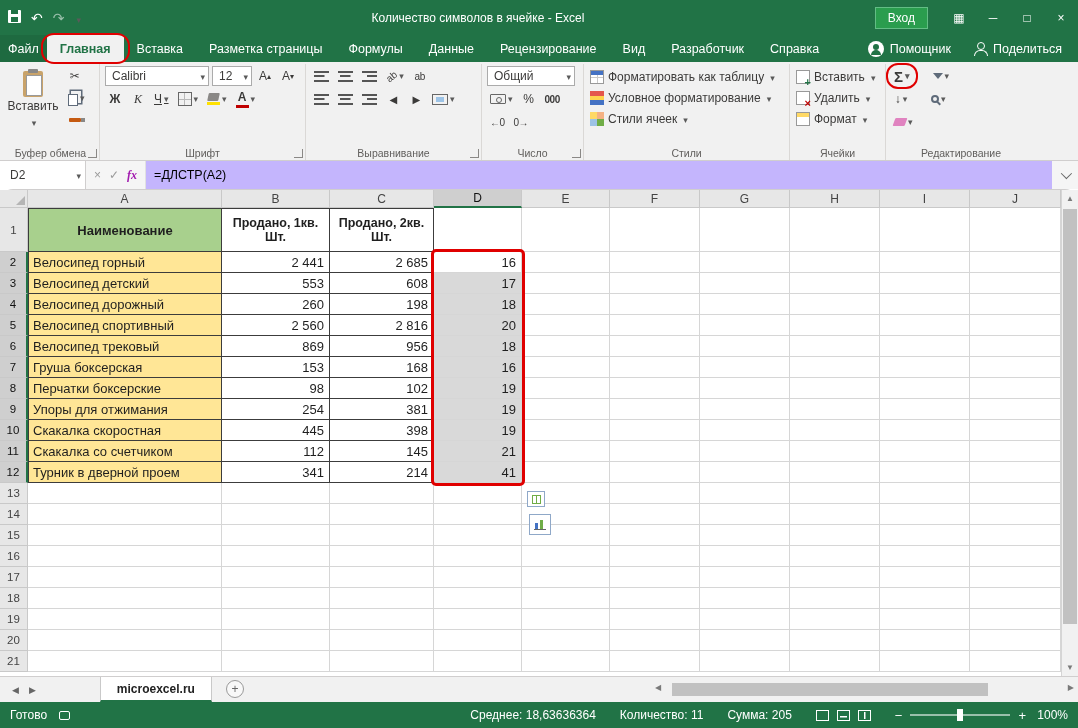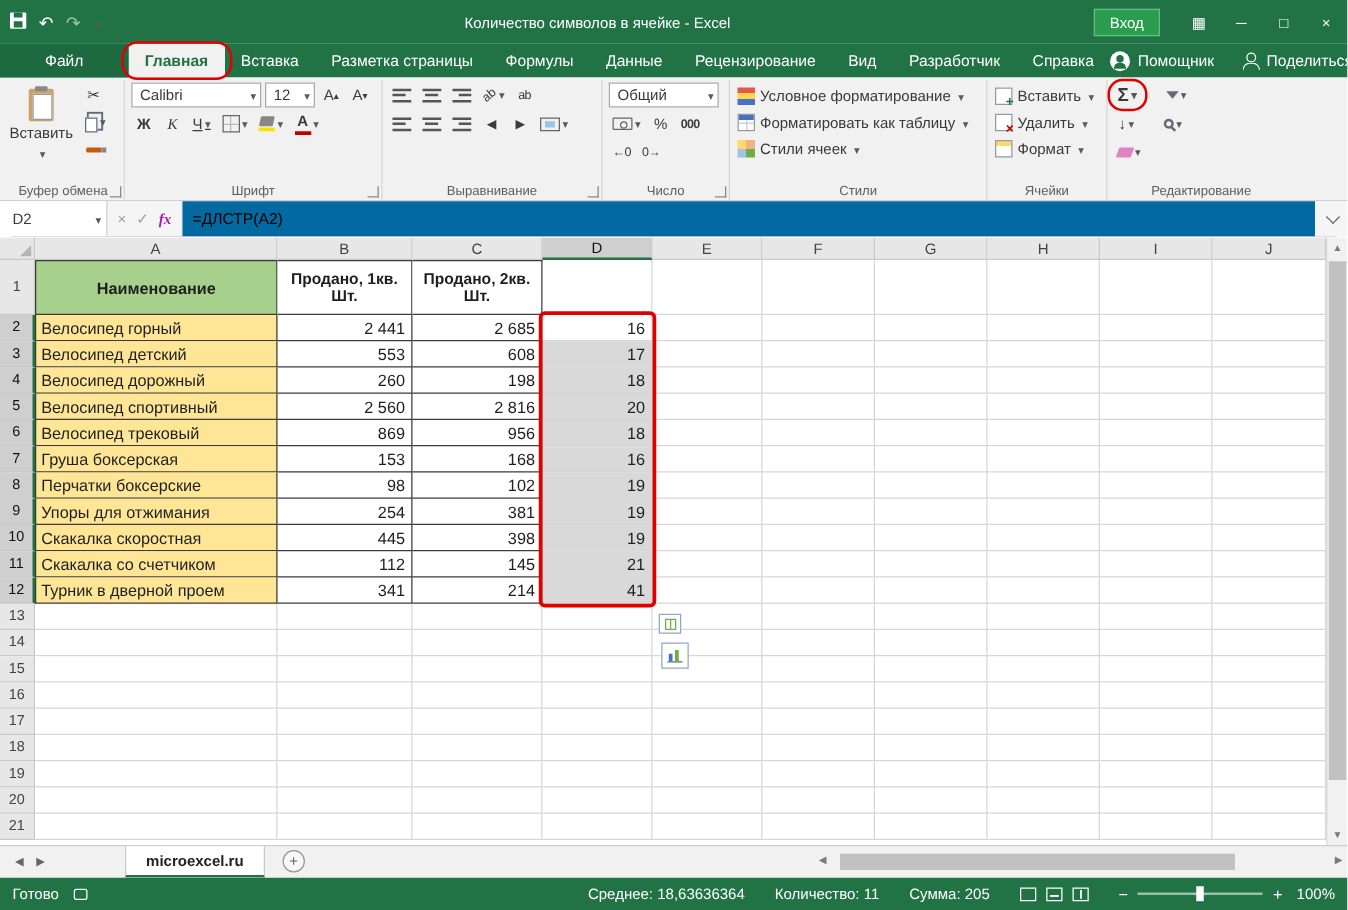--- a/index.html
+++ b/index.html
@@ -16,21 +16,21 @@
   .i-floppy::after { content:""; position:absolute; left:3px; bottom:1px; width:7px; height:5px; background:#217346; }
   .qbtn.dim { opacity:.55; }
   .tb-title { flex:1; text-align:center; font-size:12px; color:#fff; white-space:nowrap; }
   .tb-right { display:flex; align-items:center; height:100%; }
   .signin { height:22px; background:#2a9d4e; border:1px solid #63bd85; color:#fff; font-size:12px; padding:0 12px; margin-right:14px; cursor:pointer; }
   .winbtn { width:34px; height:35px; background:none; border:none; color:#fff; font-size:12px; cursor:pointer; }
 
   
   .tabrow { height:27px; background:#217346; display:flex; align-items:stretch; color:#fff; flex:none; }
   .tab { position:relative; padding:0 13px; display:flex; align-items:center; font-size:12.5px; cursor:pointer; white-space:nowrap; }
-  .tab-file { background:#1e6a40; padding:0 36px; }
+  .tab-file { background:#1e6a40; padding:0 8px; }
   .tab-active { background:#f1f1f1; color:#217346; font-weight:bold; }
   .red-ring { position:absolute; border:2.5px solid #e00000; border-radius:13px; pointer-events:none; }
   .tab-ring { inset:-2px -6px; }
   .tabrow-right { margin-left:auto; display:flex; align-items:center; gap:22px; padding-right:16px; }
   .trr-item { display:flex; align-items:center; gap:6px; cursor:pointer; font-size:12.5px; }
   .avatar-circle { width:16px; height:16px; border-radius:50%; background:#fff; position:relative; }
   .avatar-circle::before { content:""; position:absolute; left:5px; top:3px; width:6px; height:6px; border-radius:50%; background:#217346; }
   .avatar-circle::after { content:""; position:absolute; left:3px; top:9px; width:10px; height:5px; border-radius:5px 5px 0 0; background:#217346; }
   .person-ic { width:14px; height:14px; position:relative; }
   .person-ic::before { content:""; position:absolute; left:4px; top:0; width:6px; height:6px; border-radius:50%; border:1.5px solid #fff; }
@@ -107,21 +107,21 @@
   .i-mag { width:8px; height:8px; border:2px solid #5f6b7a; border-radius:50%; position:relative; display:inline-block; }
   .i-mag::after { content:""; position:absolute; right:-4px; bottom:-3px; width:5px; height:2px; background:#5f6b7a; transform:rotate(45deg); }
   .i-eraser { width:12px; height:8px; background:#e083c0; transform:skewX(-20deg); border-radius:1px; }
 
   
   .fbar { height:29px; background:#f5f5f5; border-bottom:1px solid #d0cece; display:flex; align-items:stretch; flex:none;border-radius:13px; }
   .namebox { width:86px; background:#fff; border-right:1px solid #d0cece; display:flex; align-items:center; justify-content:space-between; padding:0 4px 0 10px; font-size:12px; cursor:pointer; }
   .fbtns { display:flex; align-items:center; gap:8px; padding:0 8px; border-right:1px solid #e1e1e1; }
   .fbtn { background:none; border:none; font-size:12px; color:#9b9b9b; cursor:pointer; }
   .fbtn.fx { color:#a21caf; font-style:italic; font-family:"Liberation Serif",serif; font-weight:bold; }
-  .fvalue { flex:1; background:#0369a1; display:flex; align-items:center; padding-left:8px; font-size:12.5px; color:#000; }
+  .fvalue { flex:1; background:#c4b5fd; display:flex; align-items:center; padding-left:8px; font-size:12.5px; color:#000; }
   .fchev { width:26px; display:flex; align-items:center; justify-content:center; background:#f5f5f5; cursor:pointer; }
   .fchev::after { content:""; width:7px; height:7px; border-right:1.5px solid #666; border-bottom:1.5px solid #666; transform:rotate(45deg) translateY(-2px); }
 
   
   .gridwrap { position:relative; height:486px; background:#fff; flex:none; overflow:hidden; }
   .gridinner { position:absolute; left:0; top:0; right:17px; bottom:0; overflow:hidden; }
   .col-headers { display:flex; height:18px; }
   .corner { width:28px; height:18px; background:#e7e7e7; border-right:1px solid #c9c9c9; border-bottom:1px solid #c9c9c9; position:relative; flex:none; cursor:pointer; }
   .corner::after { content:""; position:absolute; right:2px; bottom:2px; border-left:9px solid transparent; border-bottom:9px solid #b5b5b5; }
   .col-h { height:18px; background:#e7e7e7; border-right:1px solid #c9c9c9; border-bottom:1px solid #c9c9c9; display:flex; align-items:center; justify-content:center; font-size:12px; color:#444; flex:none; cursor:pointer; }
@@ -359,27 +359,27 @@
         <button class="ibtn small-ic">
             <span>0→</span>
           </button>
       </div>
       <div class="grp-label">Число</div>
       <span class="dlg"></span>
     </div>
 
     <div class="grp" style="width:206px">
       <button class="lbl-btn">
-        <span class="sq sq-cf"></span>
-        <span>Условное форматирование</span>
+        <span class="sq sq-table"></span>
+        <span>Форматировать как таблицу</span>
         <span class="dd"></span>
       </button>
       <button class="lbl-btn">
-        <span class="sq sq-table"></span>
-        <span>Форматировать как таблицу</span>
+        <span class="sq sq-cf"></span>
+        <span>Условное форматирование</span>
         <span class="dd"></span>
       </button>
       <button class="lbl-btn">
         <span class="sq sq-cellstyles"></span>
         <span>Стили ячеек</span>
         <span class="dd"></span>
       </button>
       <div class="grp-label">Стили</div>
     </div>
 

